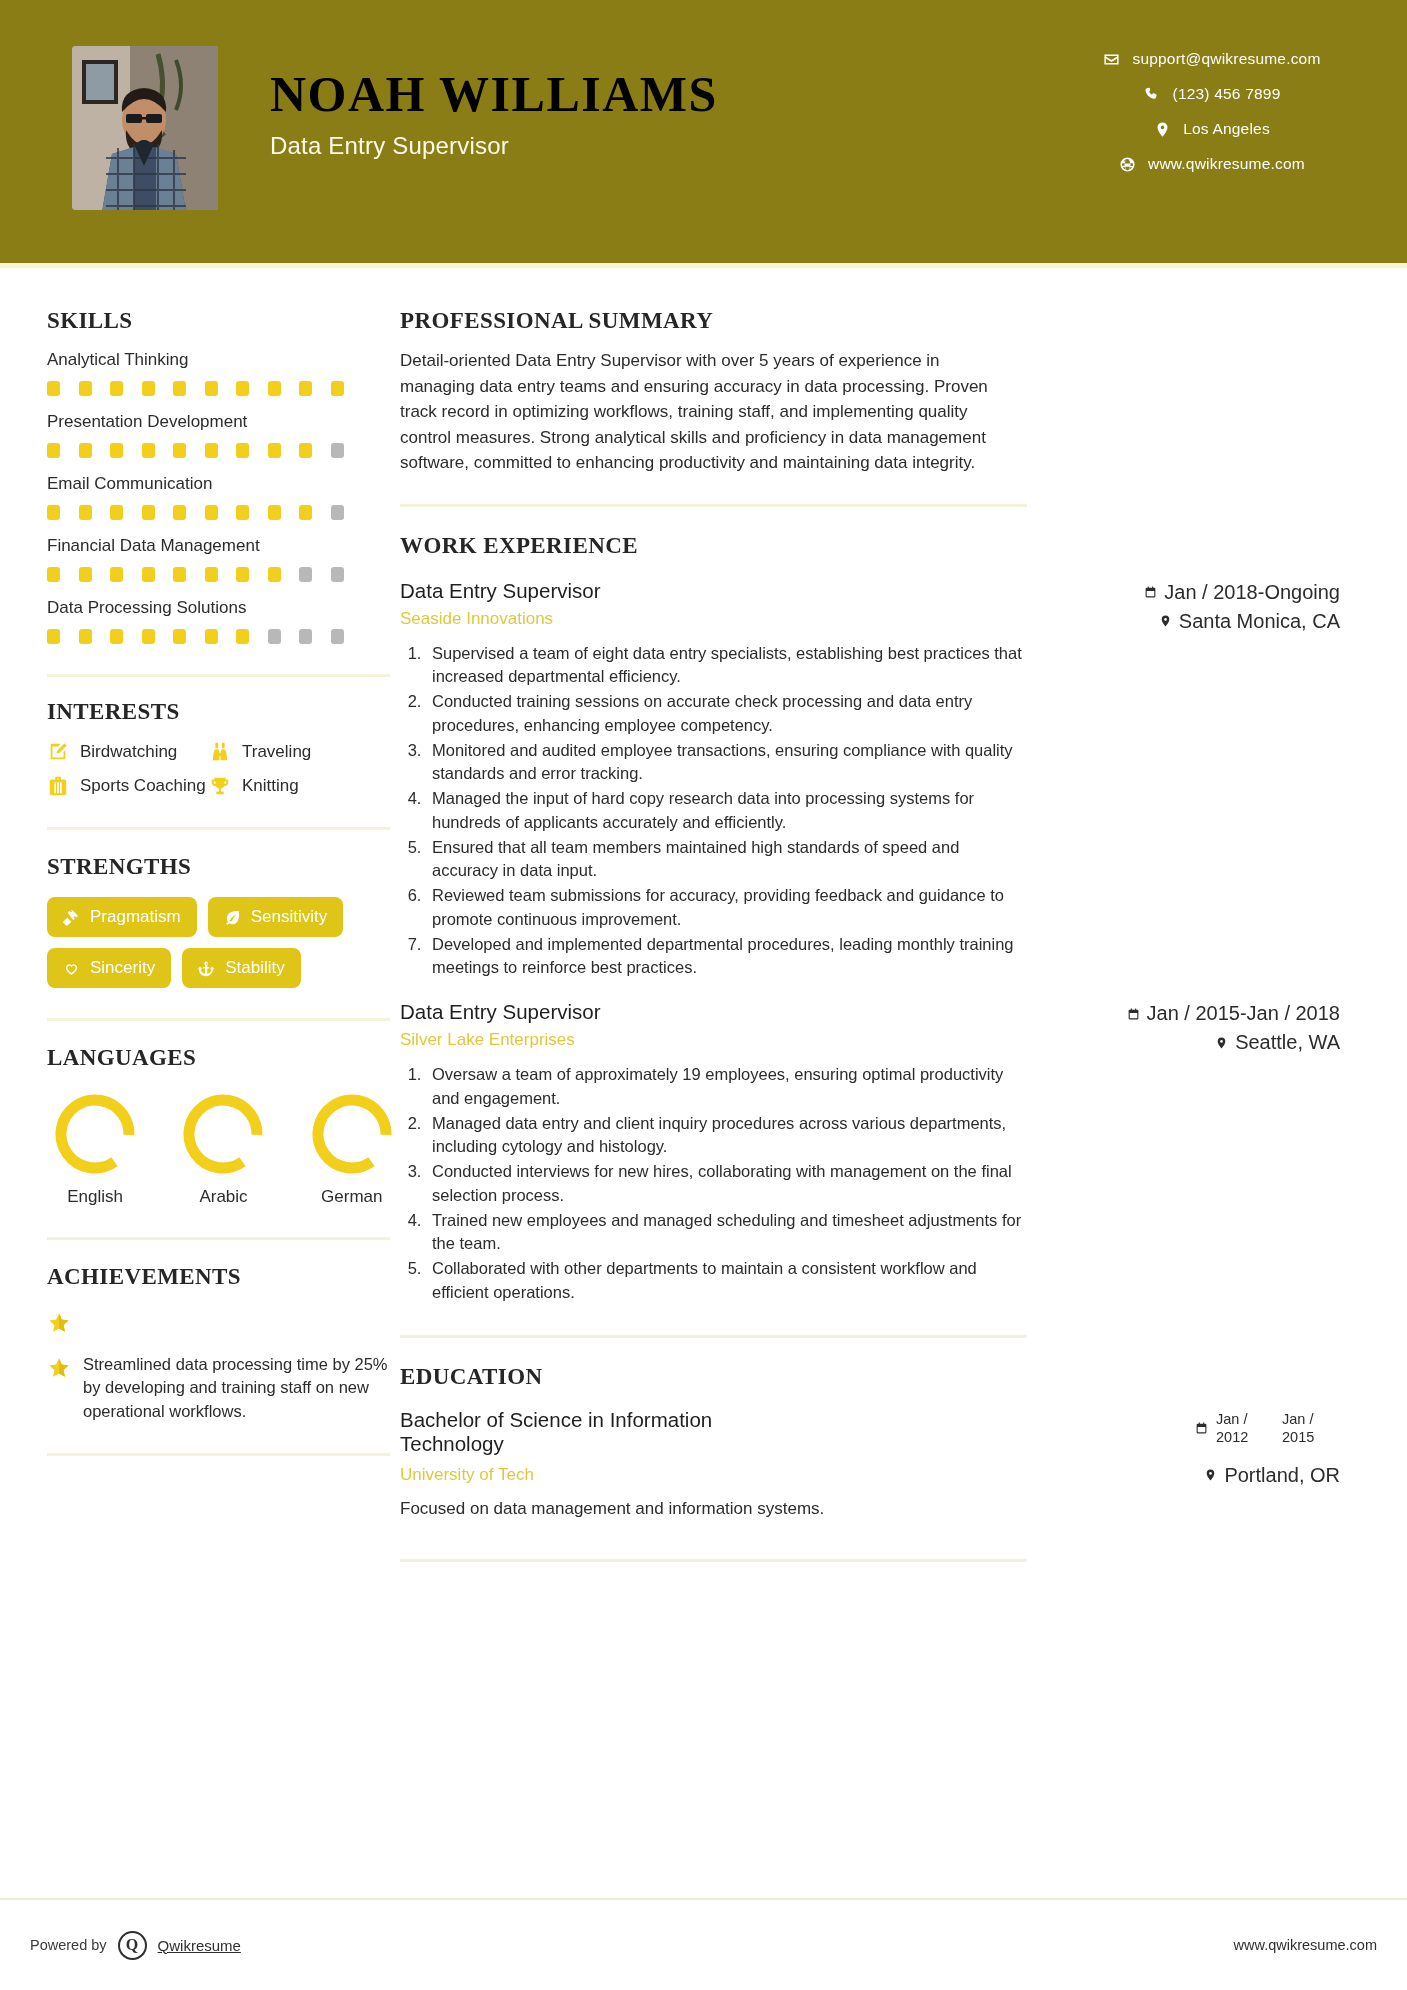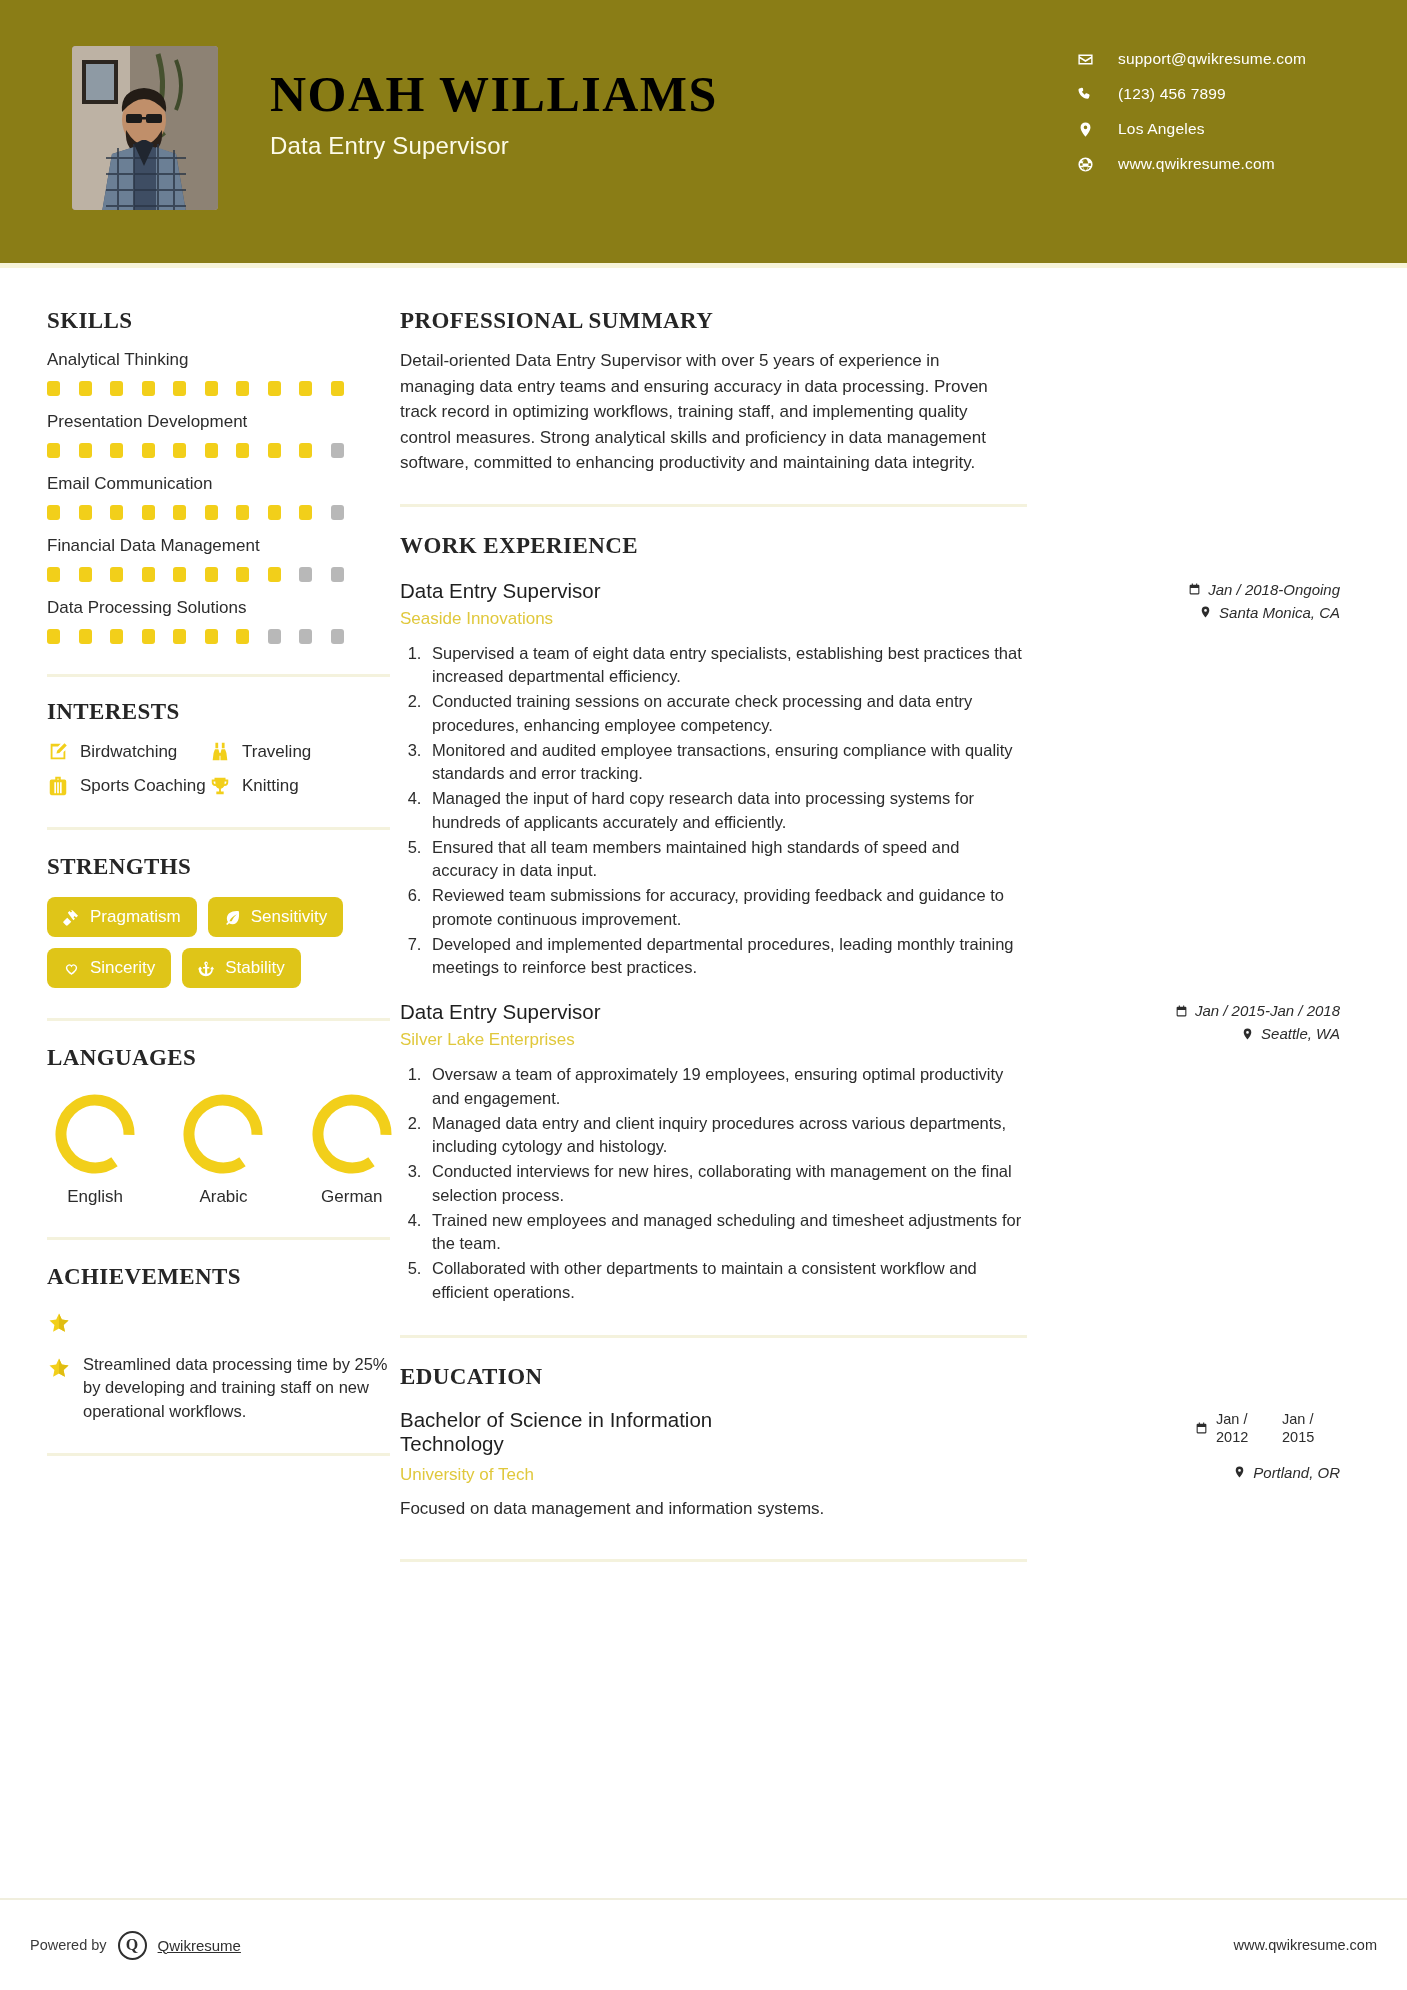--- a/index.html
+++ b/index.html
@@ -45,21 +45,21 @@
     font-size: 24px;
     color: #fdfbe8;
     margin-top: 11px;
     letter-spacing: .2px;
   }
   .contact {
     margin: 50px 60px 0 auto;
     display: flex; flex-direction: column; gap: 17px;
     min-width: 270px;
   }
-  .contact-row { display: flex; align-items: center; gap: 24px; }
+  .contact-row { display: flex; align-items: center; gap: 12px; justify-content: center; }
   .contact-icon {
     width: 17px; height: 17px; flex: none;
     display: flex; align-items: center; justify-content: center;
   }
   .contact-icon svg { width: 17px; height: 17px; fill: #ffffff; }
   .contact-text { color: #ffffff; font-size: 15.5px; letter-spacing: .2px; white-space: nowrap; }
 
   
   .body-wrap { display: flex; padding: 0; }
   .left-col { width: 400px; padding: 40px 0 0 47px; }
@@ -118,21 +118,21 @@
     font-size: 17px; line-height: 1.5; color: #2c2c2c; margin-top: 14px;
     width: 600px;
   }
   .r-divider { height: 3px; background: #f4f2dd; margin: 28px 0 0 0; width: 627px; }
 
   .job { margin-top: 20px; position: relative; width: 627px; }
   .job-head { display: flex; justify-content: space-between; align-items: flex-start; }
   .job-role { font-size: 20.5px; color: #1f1f1f; }
   .job-company { font-size: 17px; color: #e0c83c; margin-top: 6px; }
   .job-meta { position: absolute; right: -313px; top: 2px; text-align: right; width: 300px; }
-  .meta-row { display: flex; justify-content: flex-end; align-items: center; gap: 7px; font-size: 15px; color: #2c2c2c; font-style: italic; }
+  .meta-row { display: flex; justify-content: flex-end; align-items: center; gap: 7px; font-size: 20px; color: #2c2c2c; }
   .meta-row + .meta-row { margin-top: 6px; }
   .meta-row svg { width: 13px; height: 14px; fill: #2c2c2c; flex: none; }
 
   ol.bullets { margin: 13px 0 0 26px; }
   ol.bullets li { font-size: 16.5px; line-height: 1.44; color: #2c2c2c; padding-left: 6px; margin-bottom: 1px; }
 
   .edu { margin-top: 18px; position: relative; width: 627px; }
   .edu-degree { font-size: 20.5px; color: #1f1f1f; line-height: 1.18; width: 395px; }
   .edu-school { font-size: 17px; color: #e0c83c; margin-top: 9px; }
   .edu-desc { font-size: 17px; color: #2c2c2c; margin-top: 14px; }

